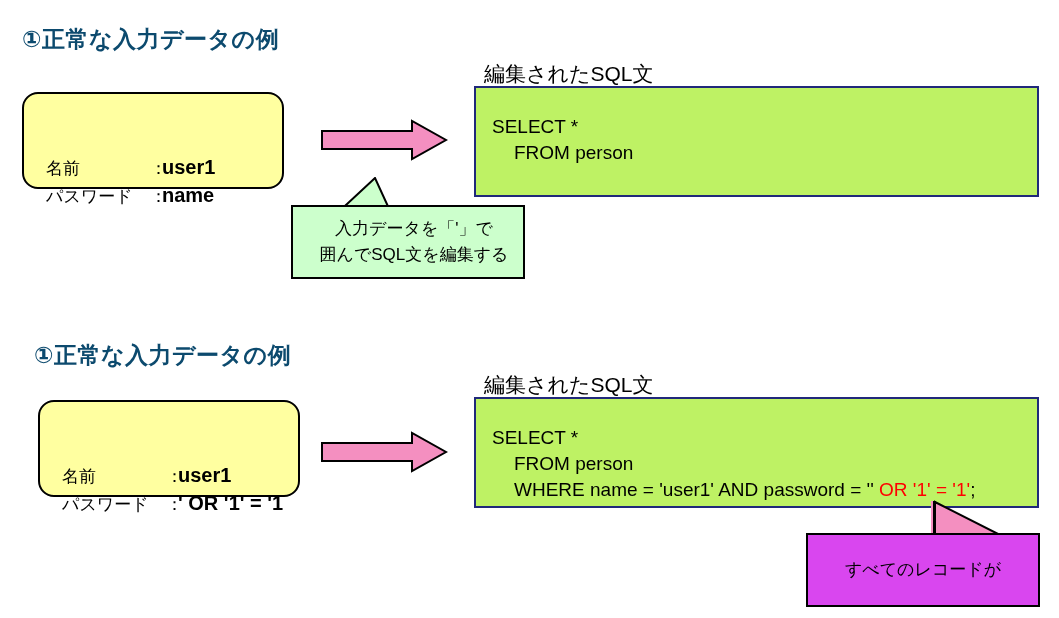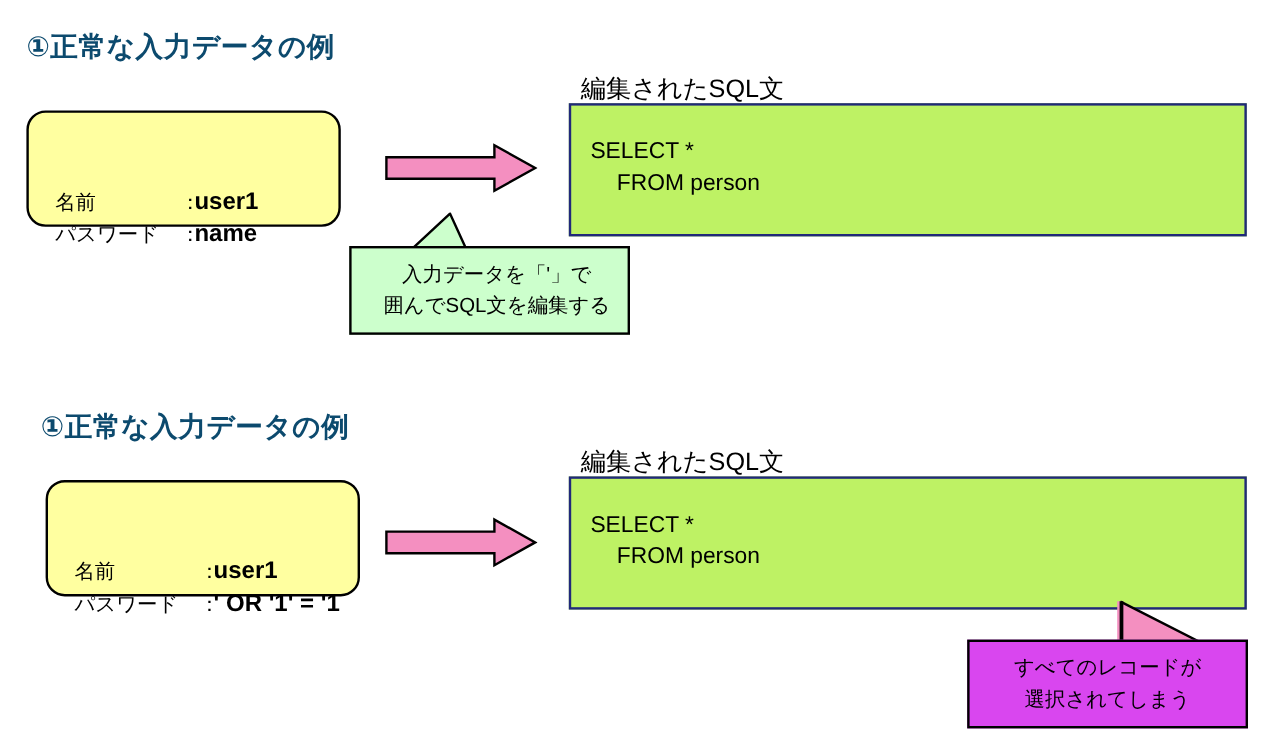--- a/index.html
+++ b/index.html
@@ -170,24 +170,24 @@
 <svg class="abs block-arrow" style="left:320px; top:430px;" width="128" height="44" viewBox="0 0 128 44">
   <polygon points="2,13 92,13 92,3 126,22 92,41 92,31 2,31" fill="#f48fc0" stroke="#000000" stroke-width="2" stroke-linejoin="miter"></polygon>
 </svg>
 
 <div class="abs sql-caption" style="left:484px; top:371px;">編集されたSQL文</div>
 
 <div class="abs sql-box" style="left:474px; top:397px; width:565px; height:111px;">
   <div class="sql-lines">
     <span class="sql-line">SELECT *</span>
     <span class="sql-line sql-indent">FROM person</span>
+    <span class="sql-line sql-indent"><span>WHERE name = 'user1' AND password = '' </span><span class="sql-red">OR '1' = '1'</span><span>;</span></span>
   </div>
 </div>
 
 <svg class="abs callout-tail" style="left:901px; top:500px;" width="122" height="42" viewBox="0 0 122 42">
   <polygon points="35,1 35,41 1,41 1,36 30,36 30,1" fill="#f48fc0" stroke="none"></polygon>
   <polygon points="34,2 101,36 121,36 121,41 34,41" fill="#f48fc0" stroke="#000000" stroke-width="2" stroke-linejoin="miter"></polygon>
   <polygon points="34,2 34,41 33,41 33,2" fill="#f48fc0" stroke="#000000" stroke-width="2"></polygon>
 </svg>
 <div class="abs callout pink" style="left:806px; top:533px; width:234px; height:74px;">
   <span class="callout-line">すべてのレコードが</span>
-  <span class="callout-line">選択されてしまう</span>
 </div>
 
 </body></html>

